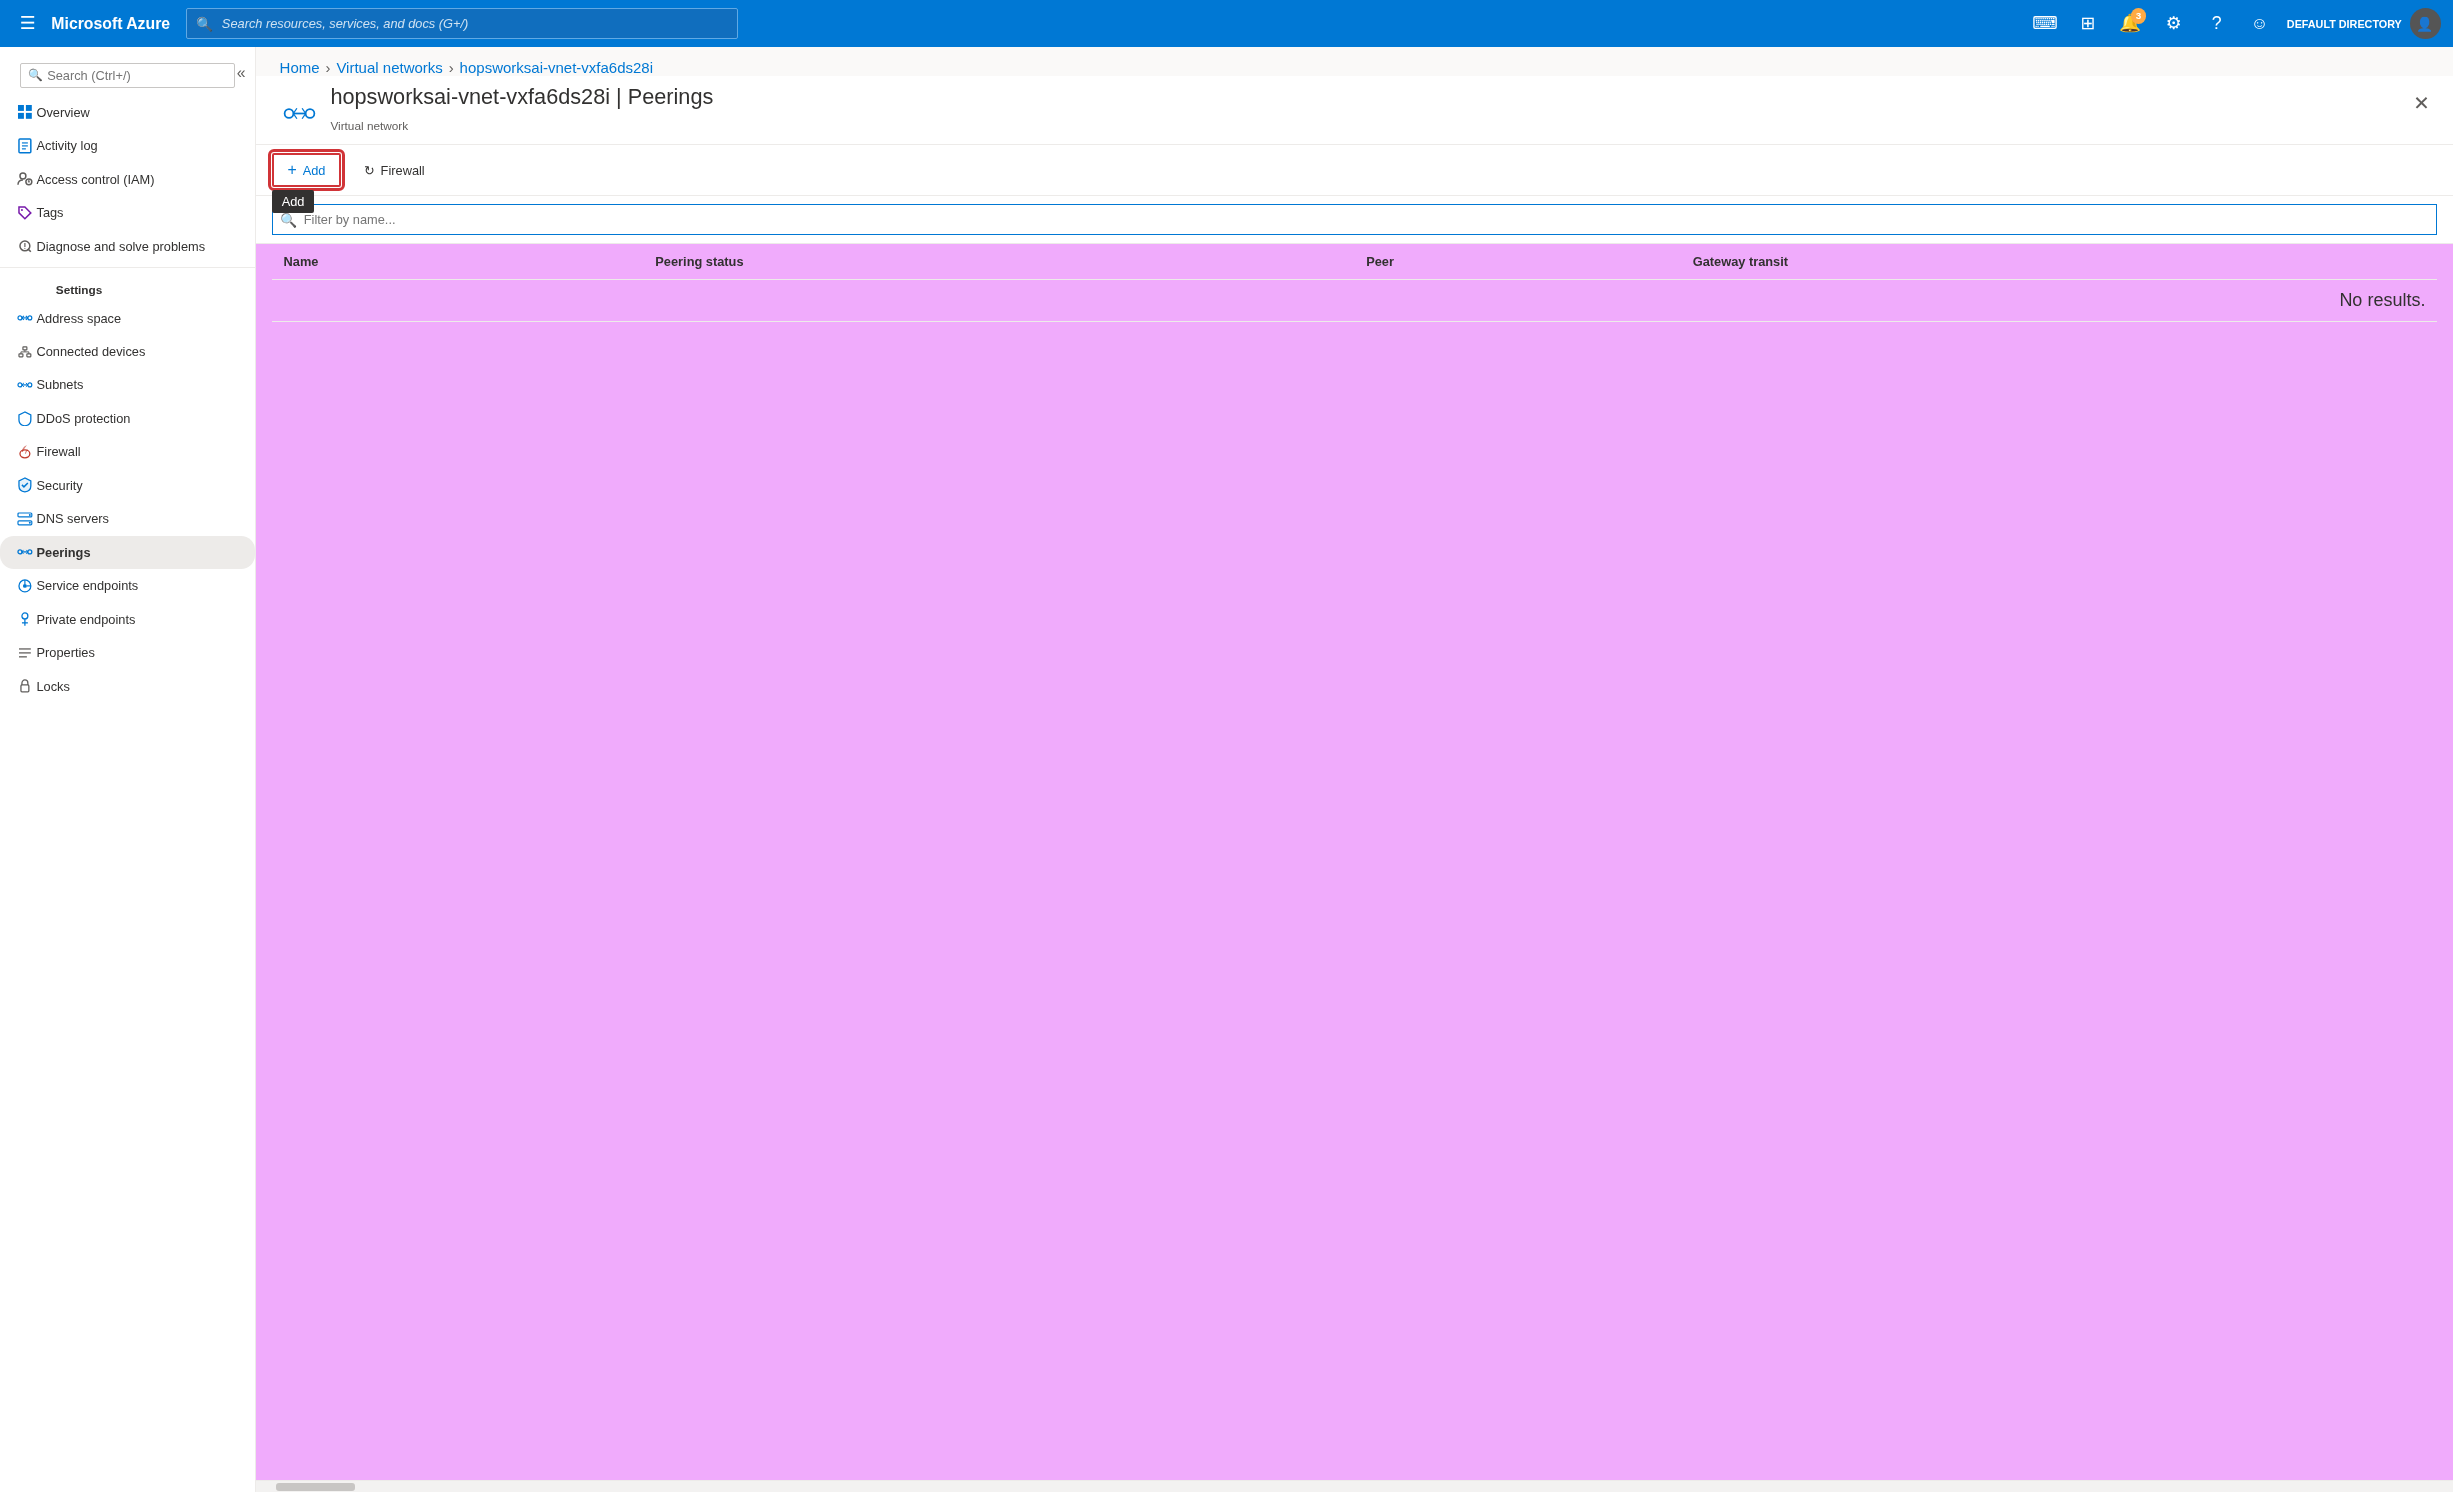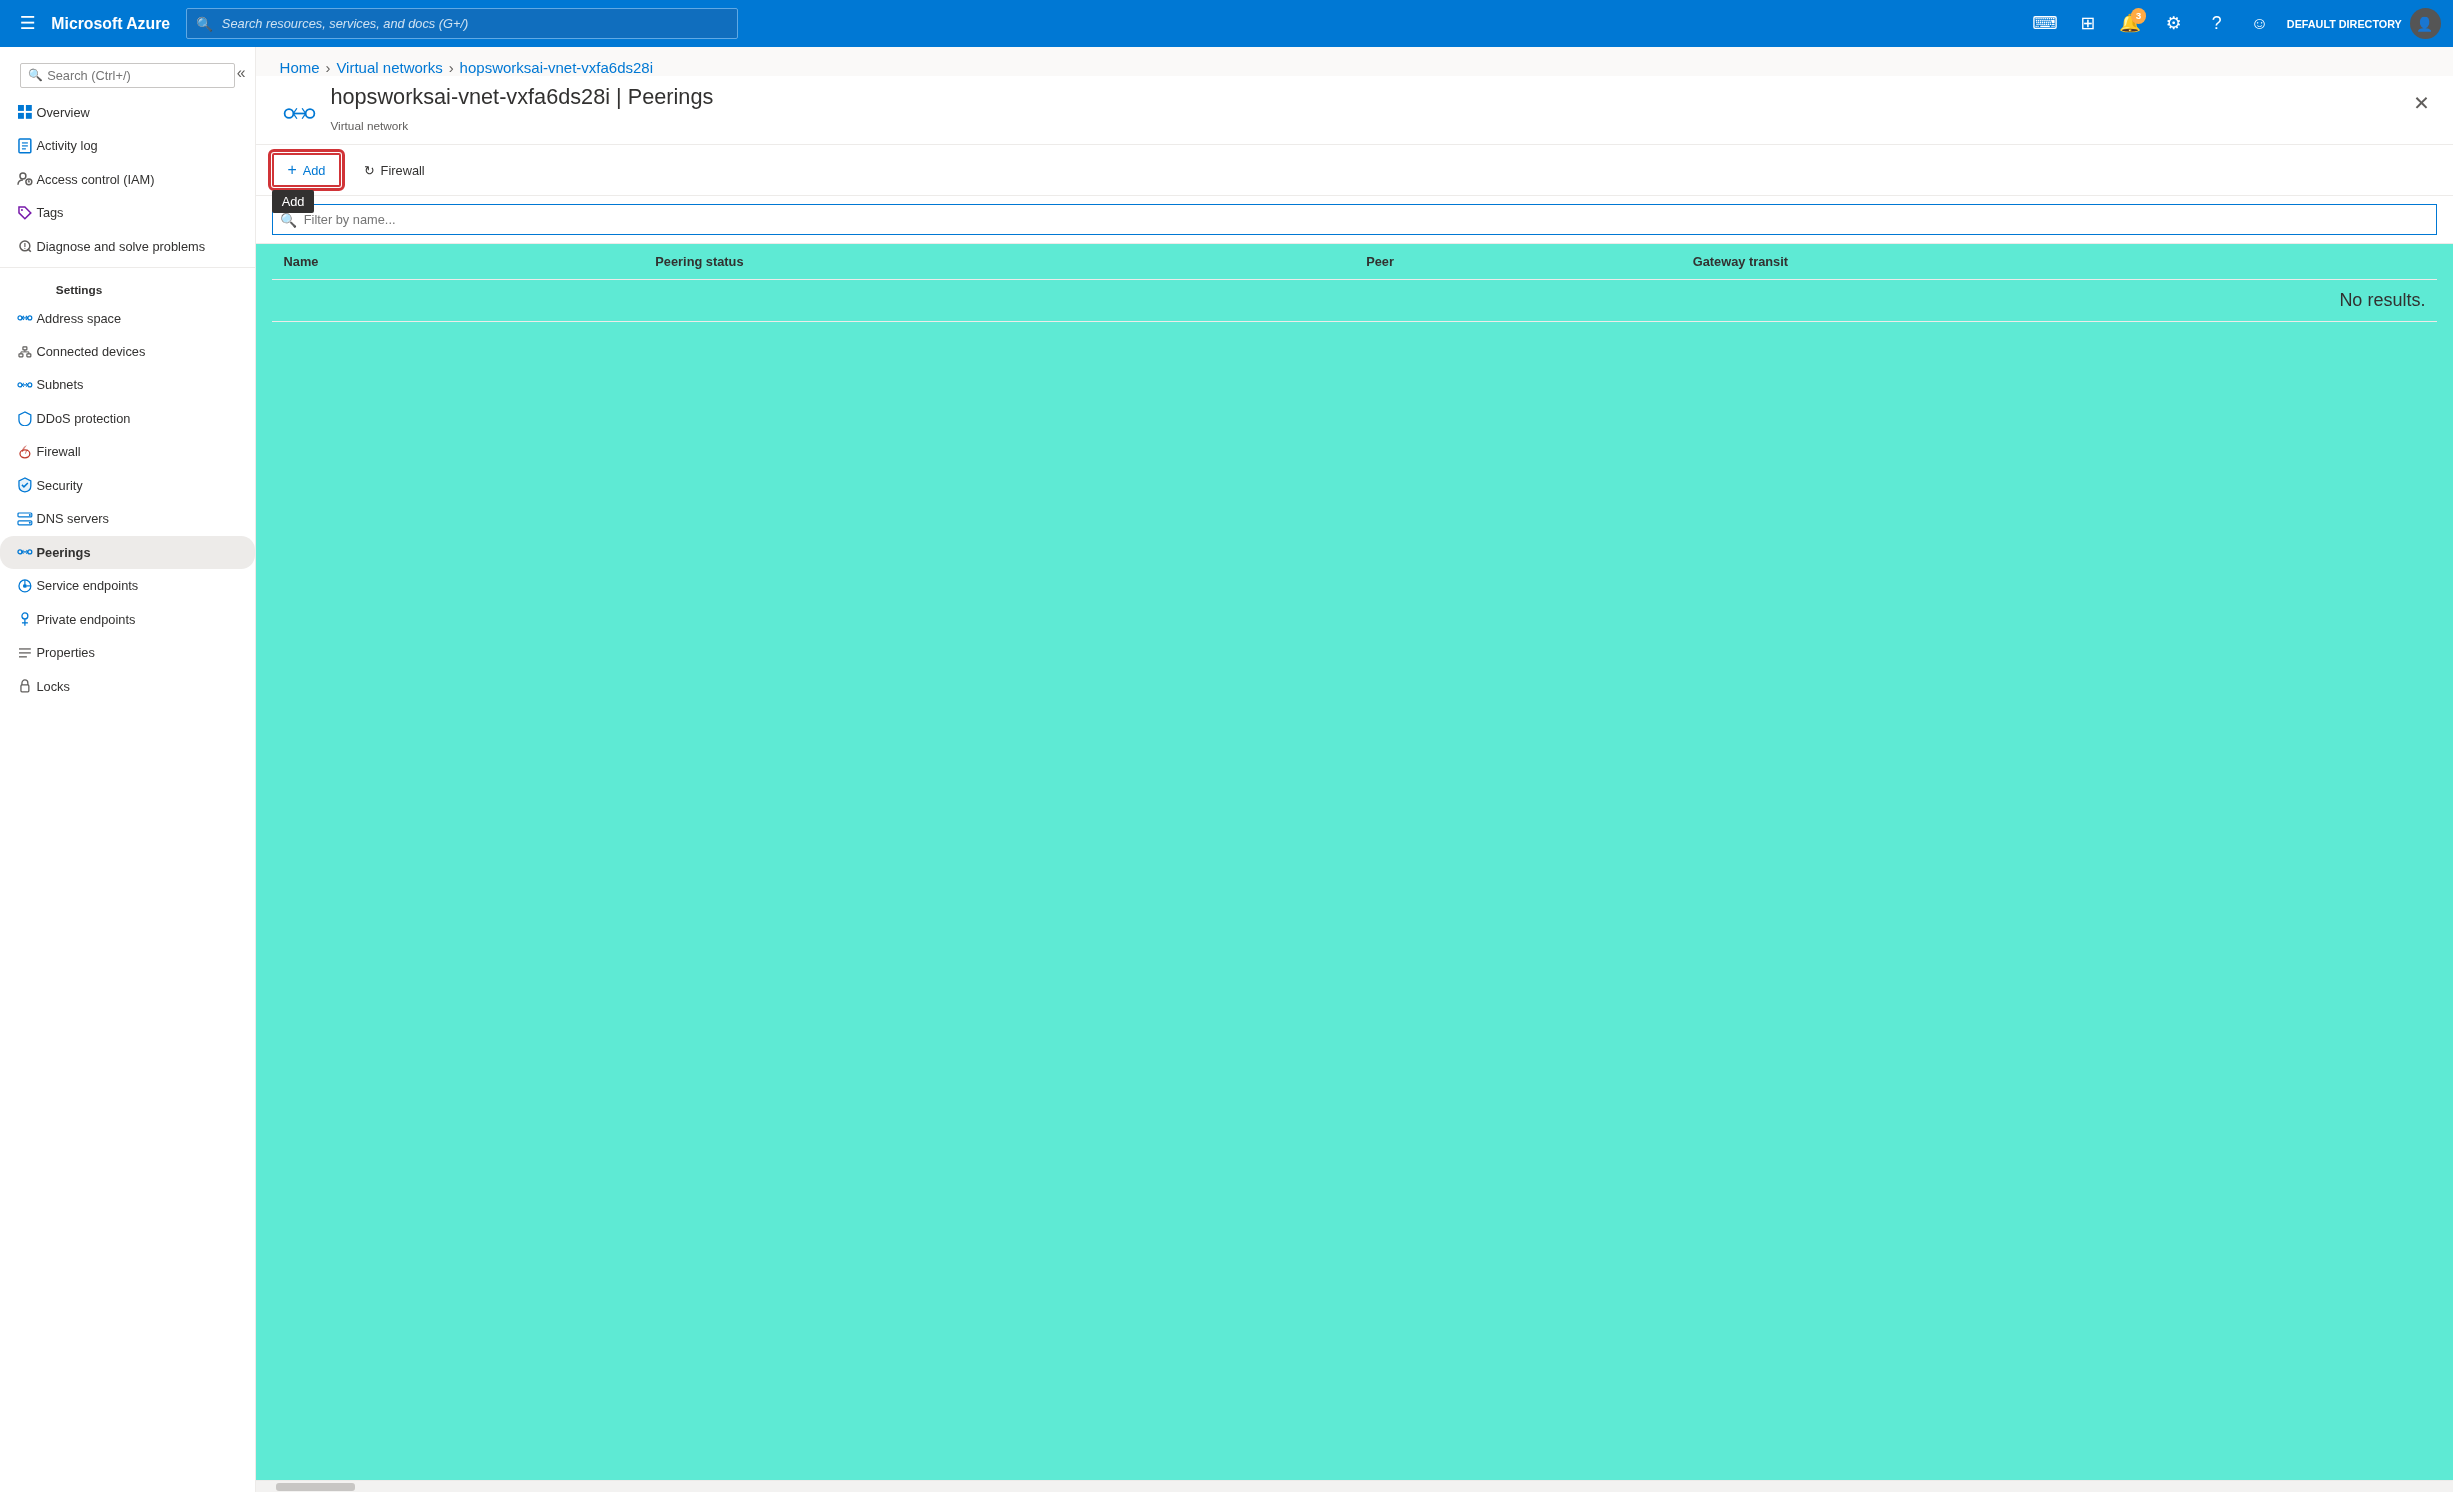--- a/index.html
+++ b/index.html
@@ -209,21 +209,21 @@
       height: 31.5px; padding: 0 7.9px;
     }
     .filter-input-wrap input {
       border: none; outline: none; font-size: 12.8px; width: 100%;
     }
     .filter-icon { color: #605e5c; margin-right: 5.9px; }
 
     
     .table-area {
       flex: 1; overflow-y: auto;
-      background: #5eead4;
+      background: #f0abfc;
       padding: 0 15.8px;
     }
     .data-table { width: 100%; border-collapse: collapse; }
     .data-table th {
       text-align: left; padding: 9.9px 11.8px;
       font-size: 12.8px; font-weight: 600; color: #323130;
       border-bottom: 1px solid #edebe9;
     }
     .data-table td {
       padding: 9.9px 11.8px; font-size: 18px; color: #323130;

